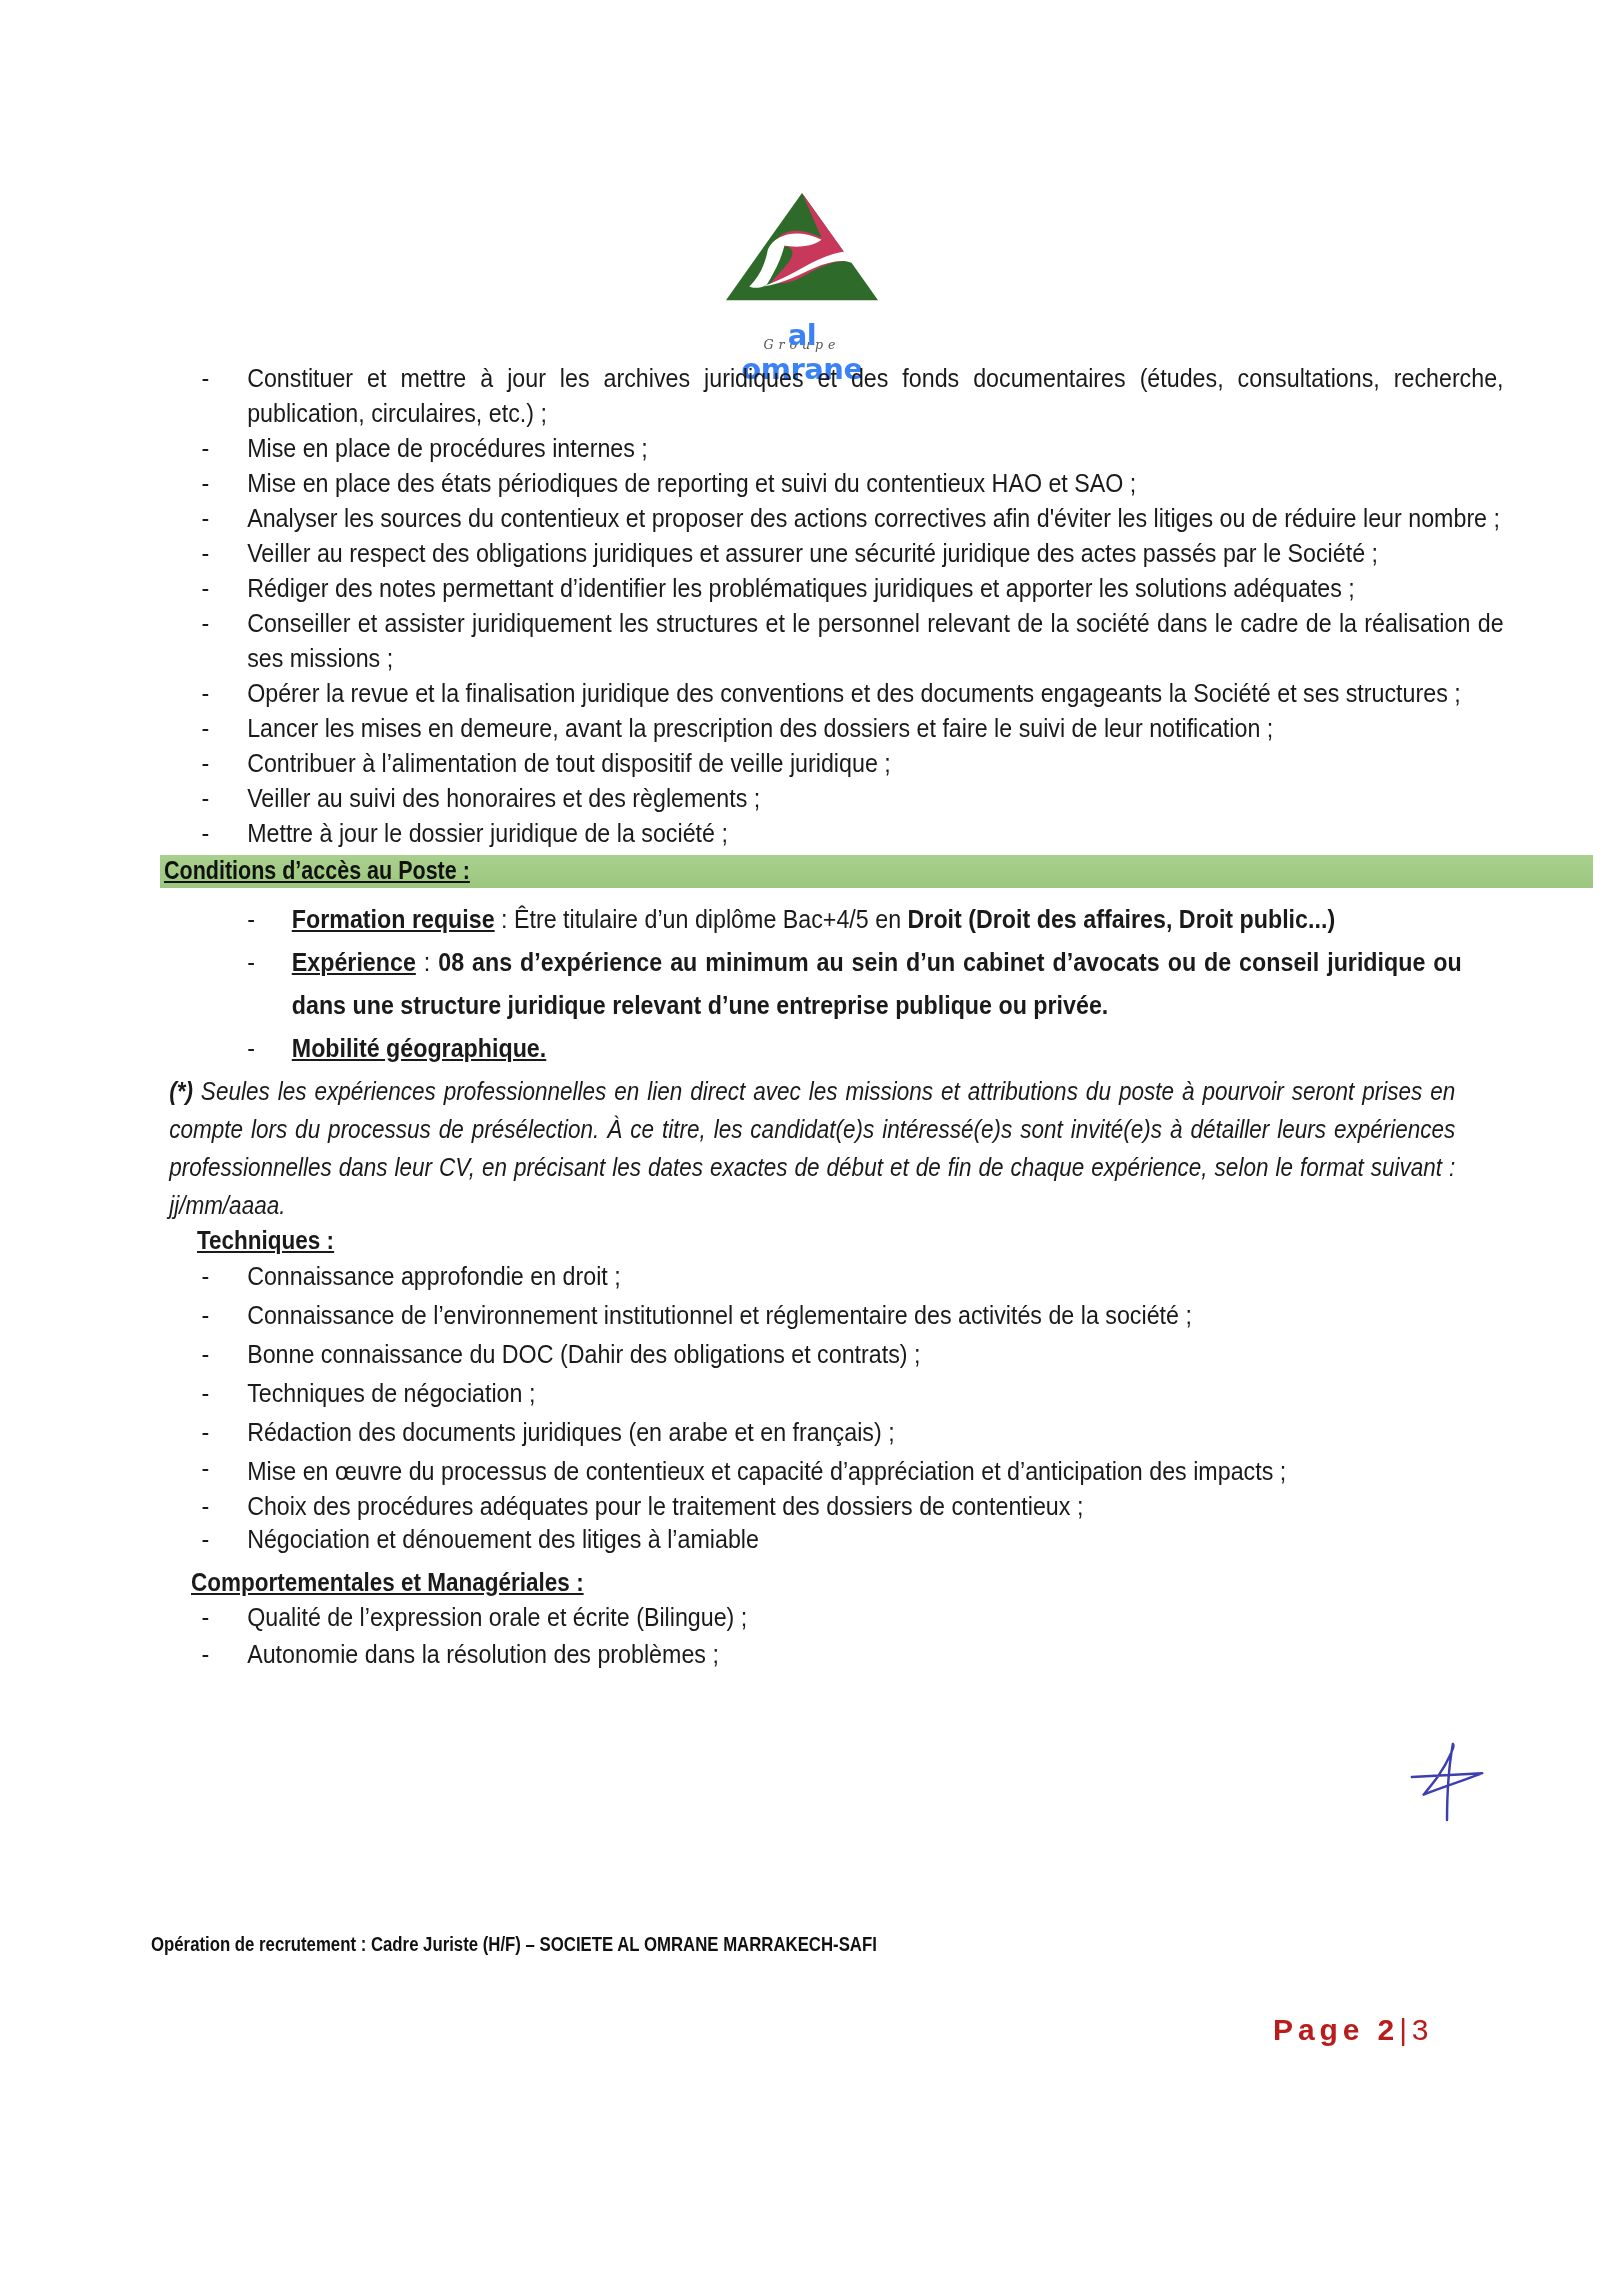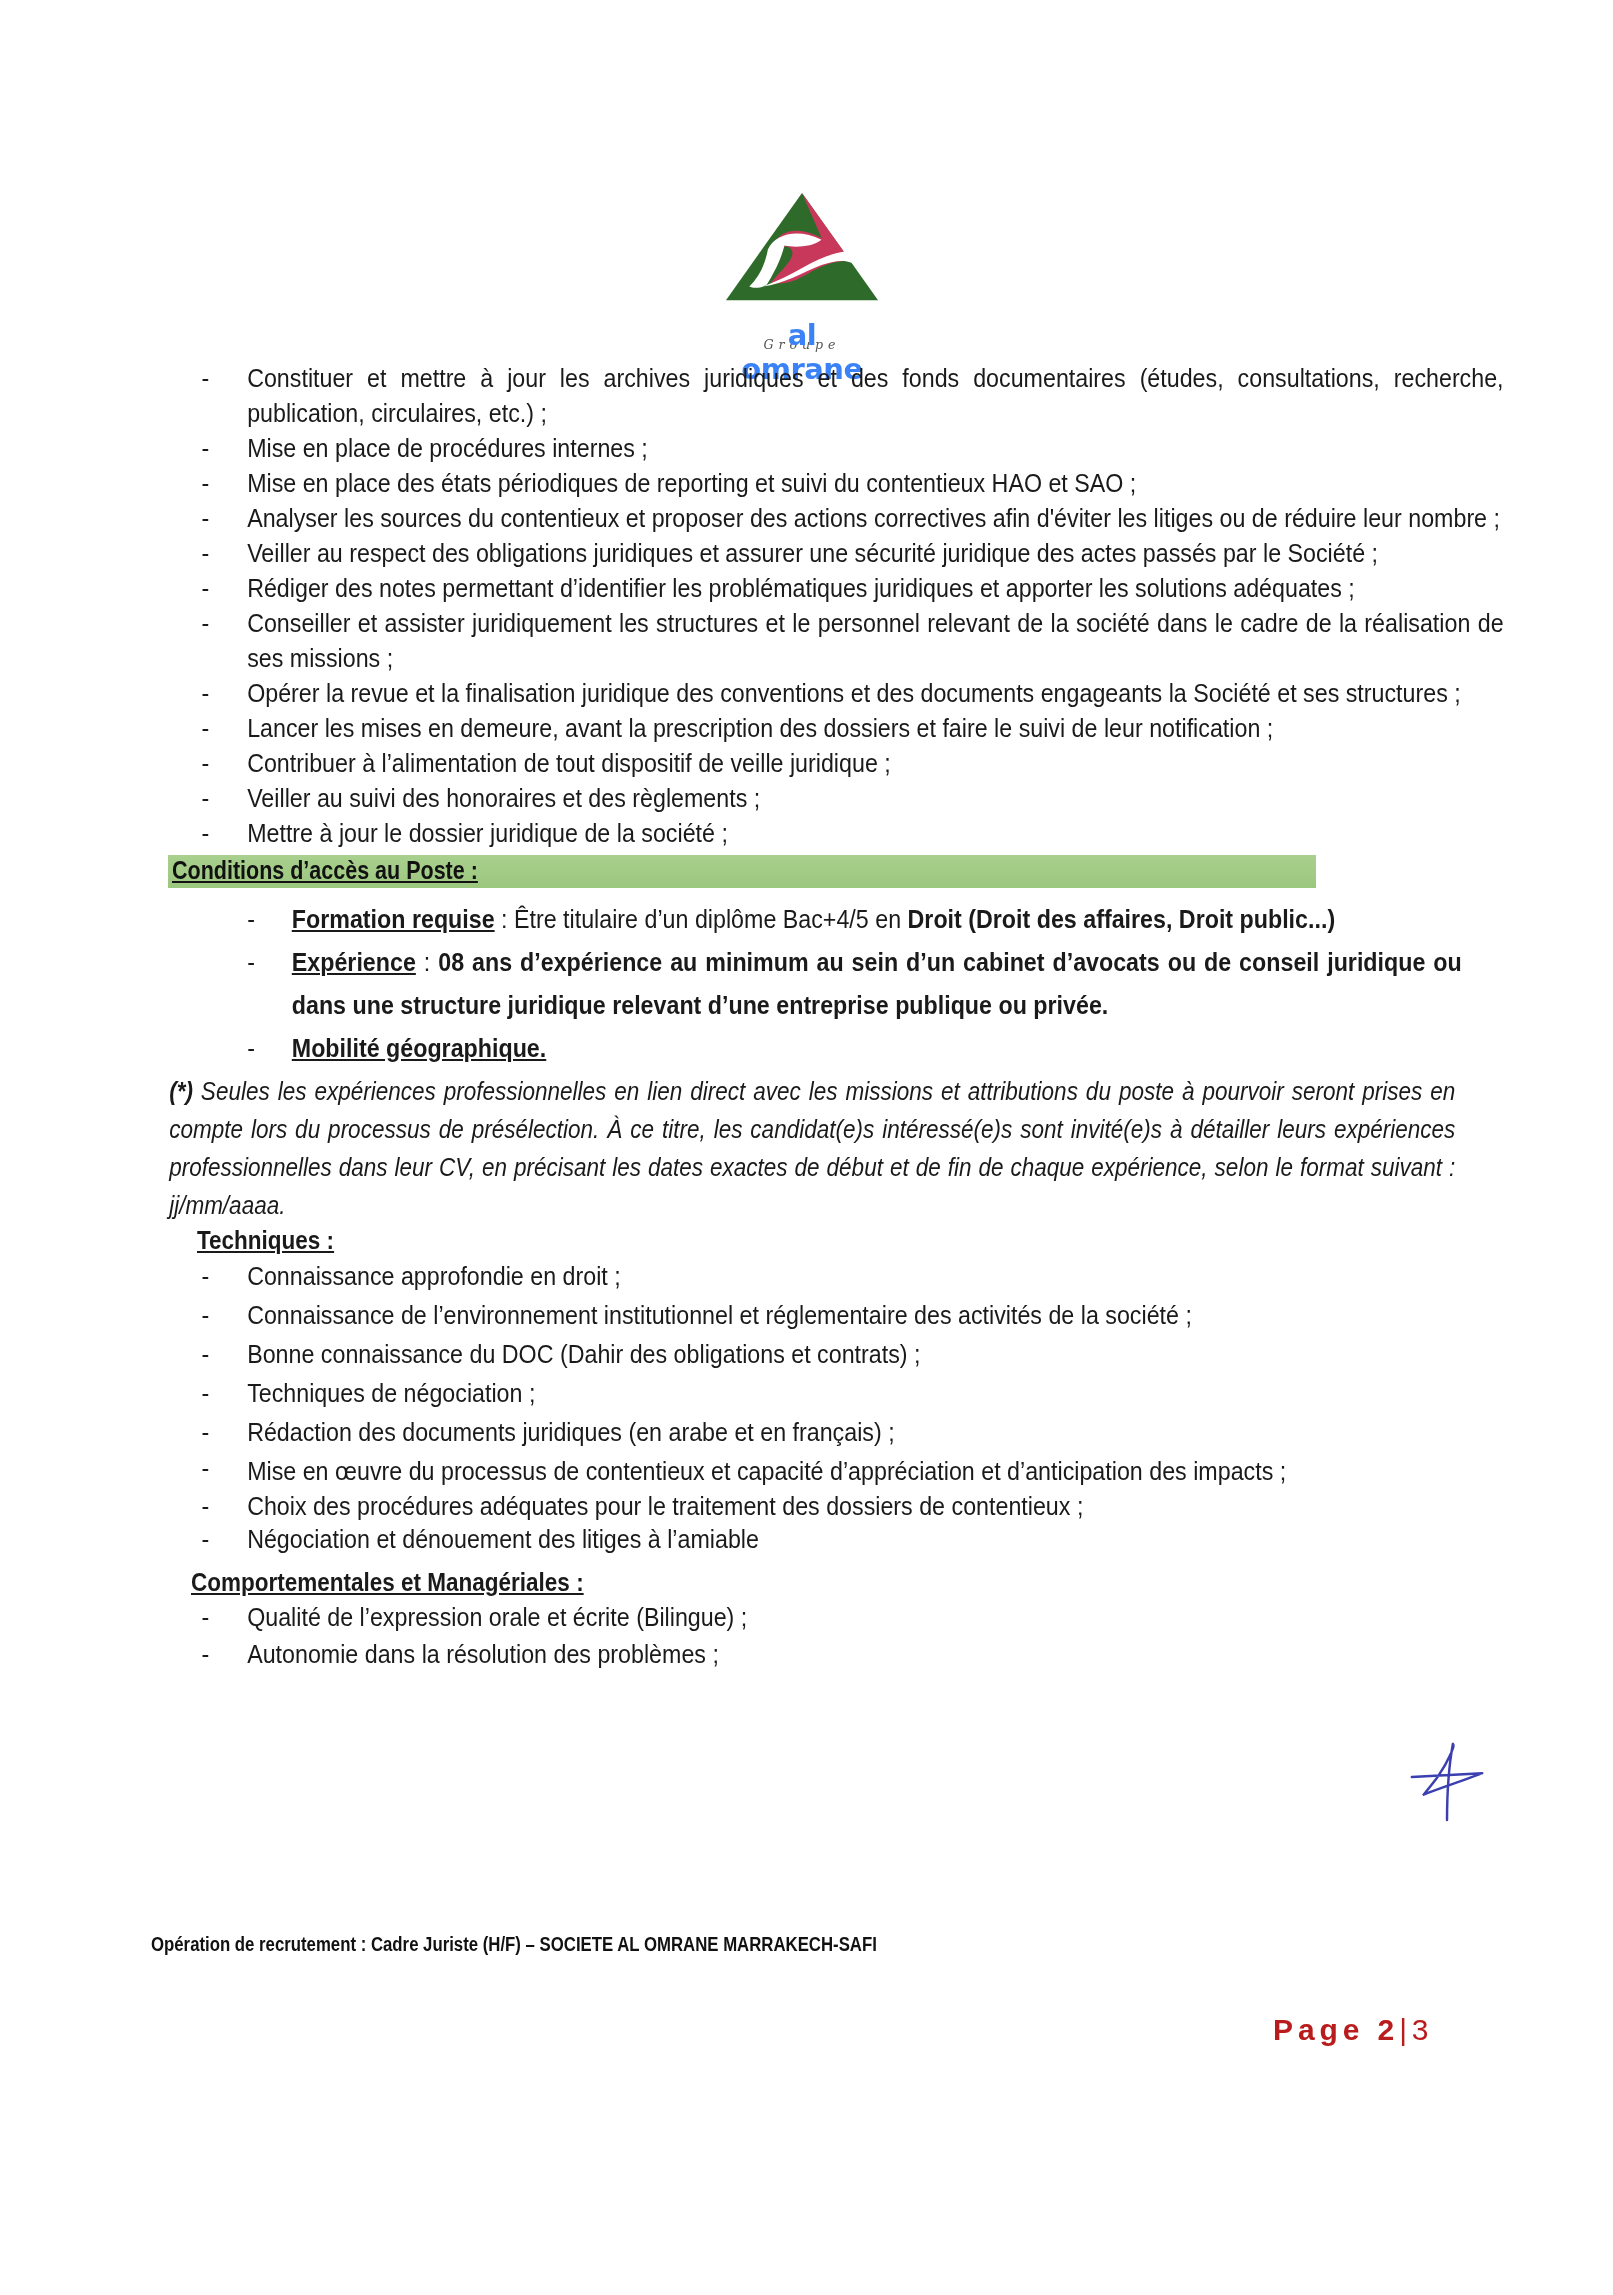--- a/index.html
+++ b/index.html
@@ -15,21 +15,21 @@
   .logo .brand { position: absolute; left: 0; width: 156px; top: 127px; text-align: center;
                  font-family: "DejaVu Sans", sans-serif; font-weight: bold; font-size: 29px;
                  color: #3b82f6; letter-spacing: -0.5px; }
 
   .content { position: absolute; left: 156px; top: 361px; width: 1297px; }
   .bl { position: relative; padding-left: 98px; font-size: 25px; line-height: 35px;
         transform: scaleX(0.93); transform-origin: left; width: 1351px; text-align: justify; }
   .bl .dash { position: absolute; left: 49px; top: 0; }
   .mission-list .bl { margin-bottom: 0; }
 
-  .section-head { position: relative; margin-left: 12px; margin-top: 3.9px; width: 1148px; height: 33px;
+  .section-head { position: relative; margin-left: 4px; margin-top: 3.9px; width: 1433px; height: 33px;
                   background: linear-gradient(180deg, #a9d08e 0%, #9cc77f 100%); text-align: center; }
   .section-head span { position: absolute; left: 3.9px; top: 1px; font-family: "Liberation Sans", sans-serif;
                        font-weight: bold; font-size: 25px; text-decoration: underline;
                        transform: scaleX(0.86); transform-origin: left; color: #111; }
 
   .cond-list { margin-top: 9.8px; }
   .cl { position: relative; padding-left: 146px; font-size: 25px; line-height: 43px;
         transform: scaleX(0.93); transform-origin: left; width: 1258px; text-align: justify; }
   .cl .dash { position: absolute; left: 98px; top: 0; }
   .cl .lbl { font-weight: bold; text-decoration: underline; }

